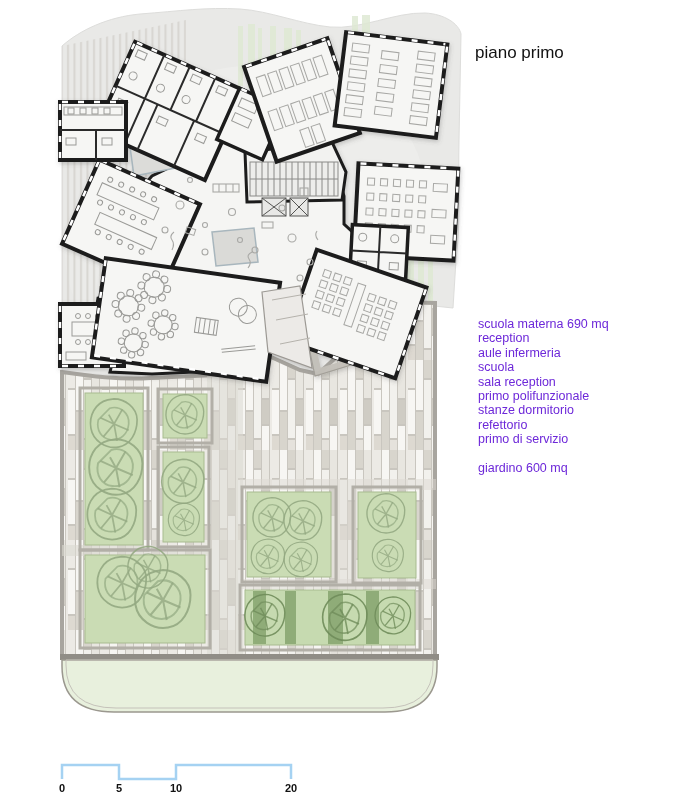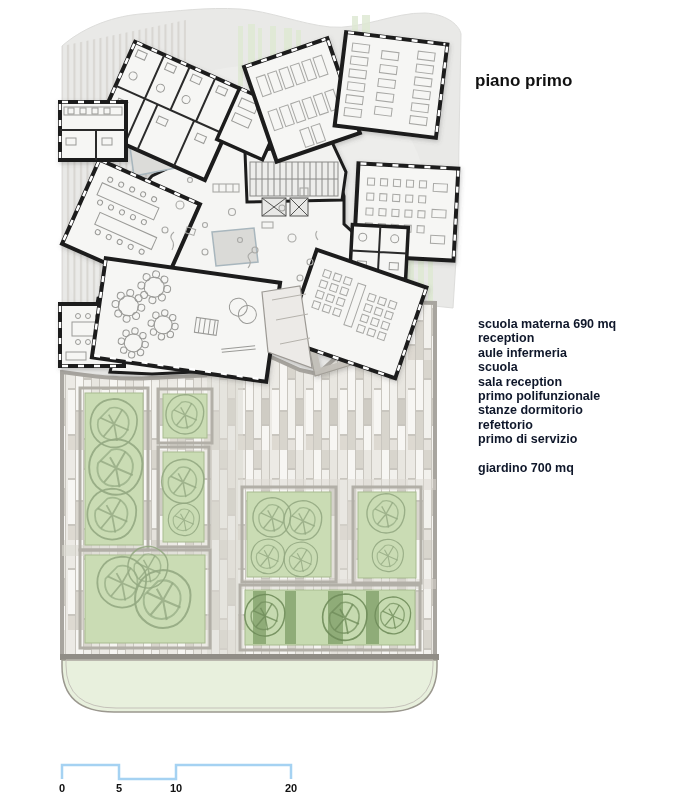--- a/index.html
+++ b/index.html
@@ -1,41 +1,41 @@
 <!DOCTYPE html>
 <html><head>
 <meta charset="utf-8">
 <style>
   html,body{margin:0;padding:0;}
   body{width:688px;height:800px;background:#ffffff;position:relative;overflow:hidden;
        font-family:"Liberation Sans", sans-serif;}
-  .title{position:absolute;left:475px;top:43px;font-size:17px;font-weight:bold;color:#111;margin-top:28px;}
-  .legend{position:absolute;left:478px;top:317px;font-size:12.5px;font-weight:bold;
-          color:#0f172a;line-height:14.4px;white-space:nowrap;}
+  .title{position:absolute;left:475px;top:43px;font-size:17px;font-weight:normal;color:#111;}
+  .legend{position:absolute;left:478px;top:317px;font-size:12.5px;font-weight:normal;
+          color:#6d28d9;line-height:14.4px;white-space:nowrap;}
   .legend .gap{height:14px;}
   svg{position:absolute;left:0;top:0;}
   text.scalelab{font-family:"Liberation Sans",sans-serif;font-size:11px;font-weight:bold;fill:#111;}
 </style>
 </head>
 <body>
 
 <div class="title">piano primo</div>
 
 <div class="legend">
   <div>scuola materna 690 mq</div>
   <div>reception</div>
   <div>aule infermeria</div>
   <div>scuola</div>
   <div>sala reception</div>
   <div>primo polifunzionale</div>
   <div>stanze dormitorio</div>
   <div>refettorio</div>
   <div>primo di servizio</div>
   <div class="gap"></div>
-  <div>giardino 700 mq</div>
+  <div>giardino 600 mq</div>
 </div>
 
 <svg width="688" height="800" viewBox="0 0 688 800">
   <defs>
     <pattern id="planks" width="34" height="90" patternUnits="userSpaceOnUse">
       <rect width="34" height="90" fill="#c9c6bf"></rect>
       <rect x="0" y="0" width="7" height="28" fill="#eceae5"></rect>
       <rect x="0" y="30" width="7" height="44" fill="#f7f6f3"></rect>
       <rect x="0" y="76" width="7" height="14" fill="#ddd9d1"></rect>
       <rect x="8" y="0" width="7" height="50" fill="#f7f6f3"></rect>

